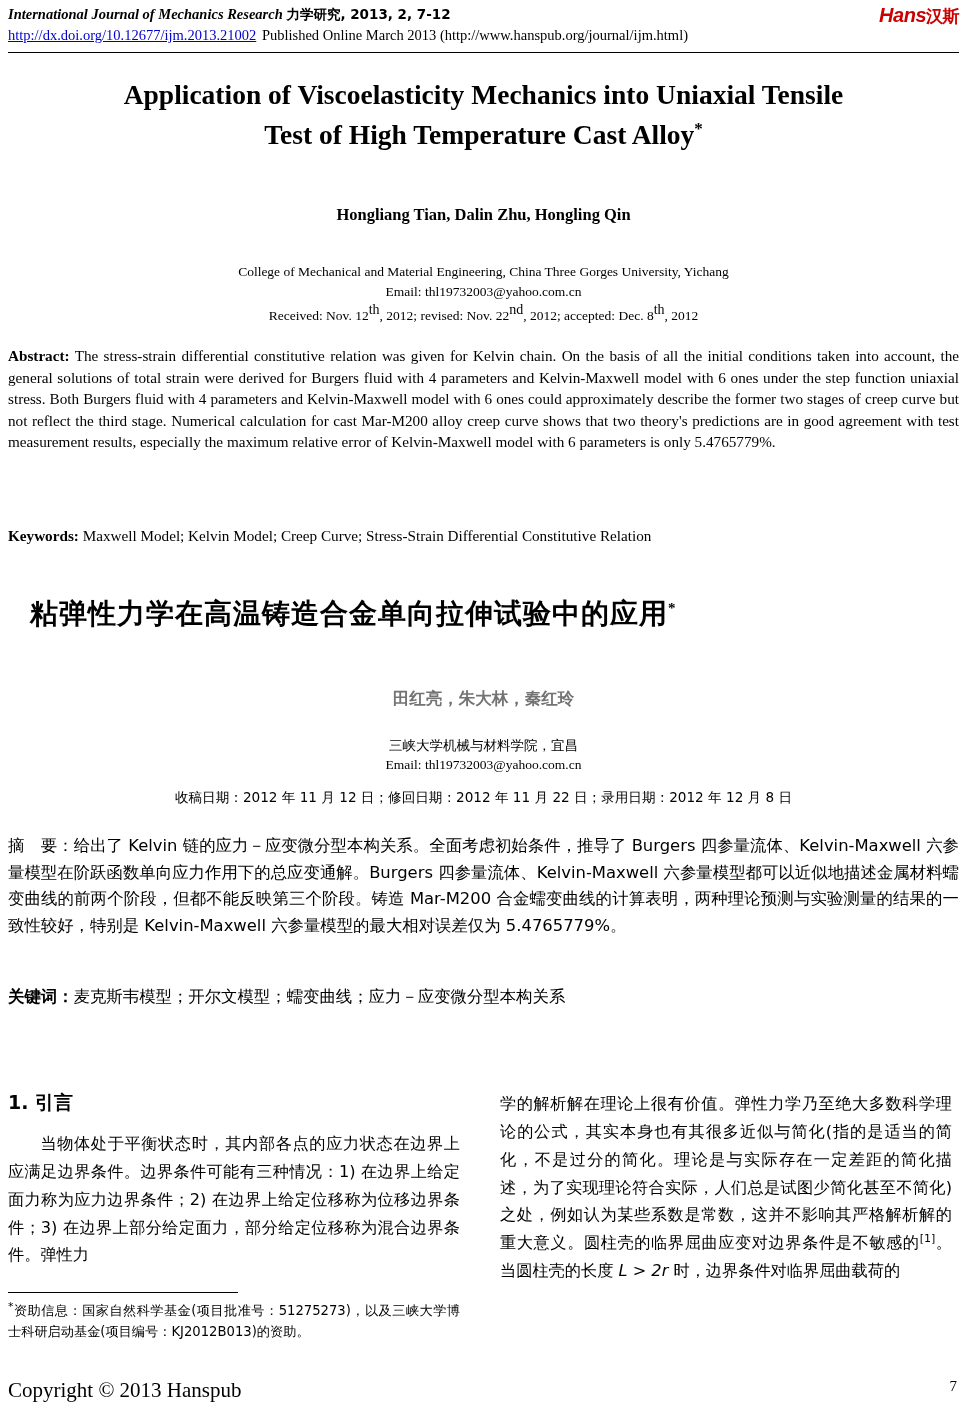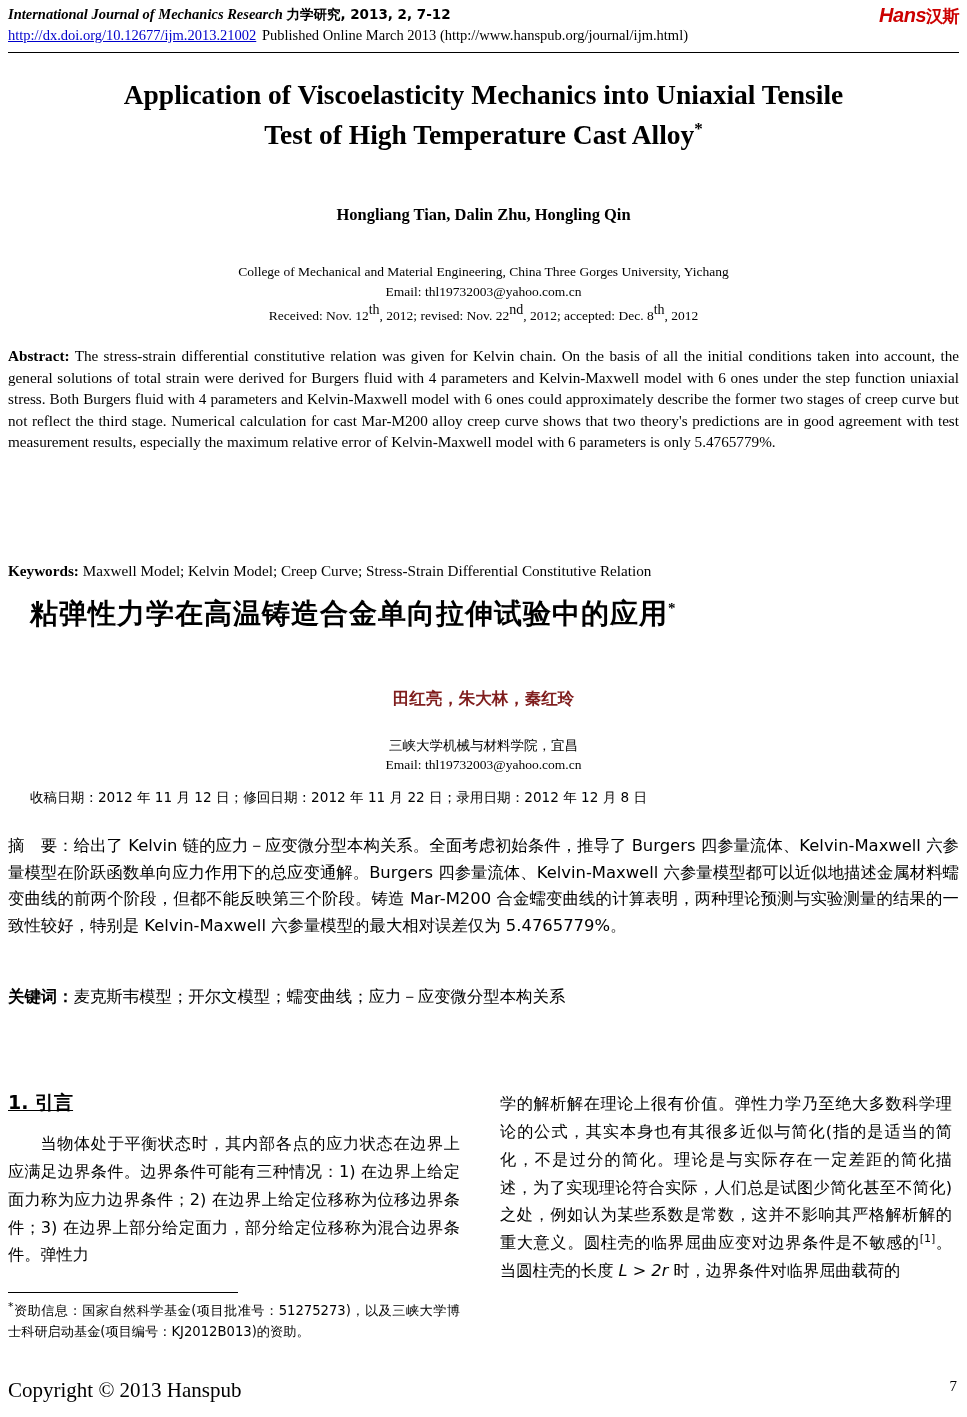--- a/index.html
+++ b/index.html
@@ -135,21 +135,20 @@
     text-align: justify;
   }
   .abstract b { font-weight: bold; }
   .keywords {
     position: absolute;
     left: 8px;
     top: 527px;
     width: 951px;
     font-size: 15.2px;
     text-align: left;
-    margin-top: 35px;
   }
   
   .cn-title {
     position: absolute;
     left: 30px;
     top: 595px;
     width: 907px;
     text-align: left;
     font-family: "DejaVu Sans", sans-serif;
     font-weight: bold;
@@ -162,41 +161,41 @@
   }
   .cn-authors {
     position: absolute;
     left: 30px;
     top: 688px;
     width: 907px;
     text-align: center;
     font-family: "DejaVu Sans", sans-serif;
     font-weight: bold;
     font-size: 16.5px;
-    color: #7f1d1d;
+    color: #737373;
   }
   .cn-affil {
     position: absolute;
     left: 30px;
     top: 735px;
     width: 907px;
     text-align: center;
     font-size: 13.5px;
     line-height: 1.5;
     font-family: "DejaVu Sans", sans-serif;
   }
   .cn-affil .mail {
     font-family: "Liberation Serif", serif;
   }
   .cn-dates {
     position: absolute;
     left: 30px;
     top: 789px;
     width: 907px;
-    text-align: left;
+    text-align: center;
     font-size: 13.6px;
     font-family: "DejaVu Sans", sans-serif;
   }
   .cn-abstract {
     position: absolute;
     left: 8px;
     top: 833px;
     width: 951px;
     font-size: 16.4px;
     line-height: 1.62;
@@ -226,21 +225,20 @@
     position: absolute;
     left: 500px;
     top: 1090px;
     width: 452px;
   }
   .sec-head {
     font-family: "DejaVu Sans", sans-serif;
     font-weight: bold;
     font-size: 19px;
     margin: 0 0 14px 0;
-    text-decoration: underline;
   }
   .body-cn {
     font-family: "DejaVu Sans", sans-serif;
     font-size: 16.2px;
     line-height: 1.72;
     text-align: justify;
     text-indent: 2em;
     margin: 0;
   }
   .body-cn.noindent { text-indent: 0; }

